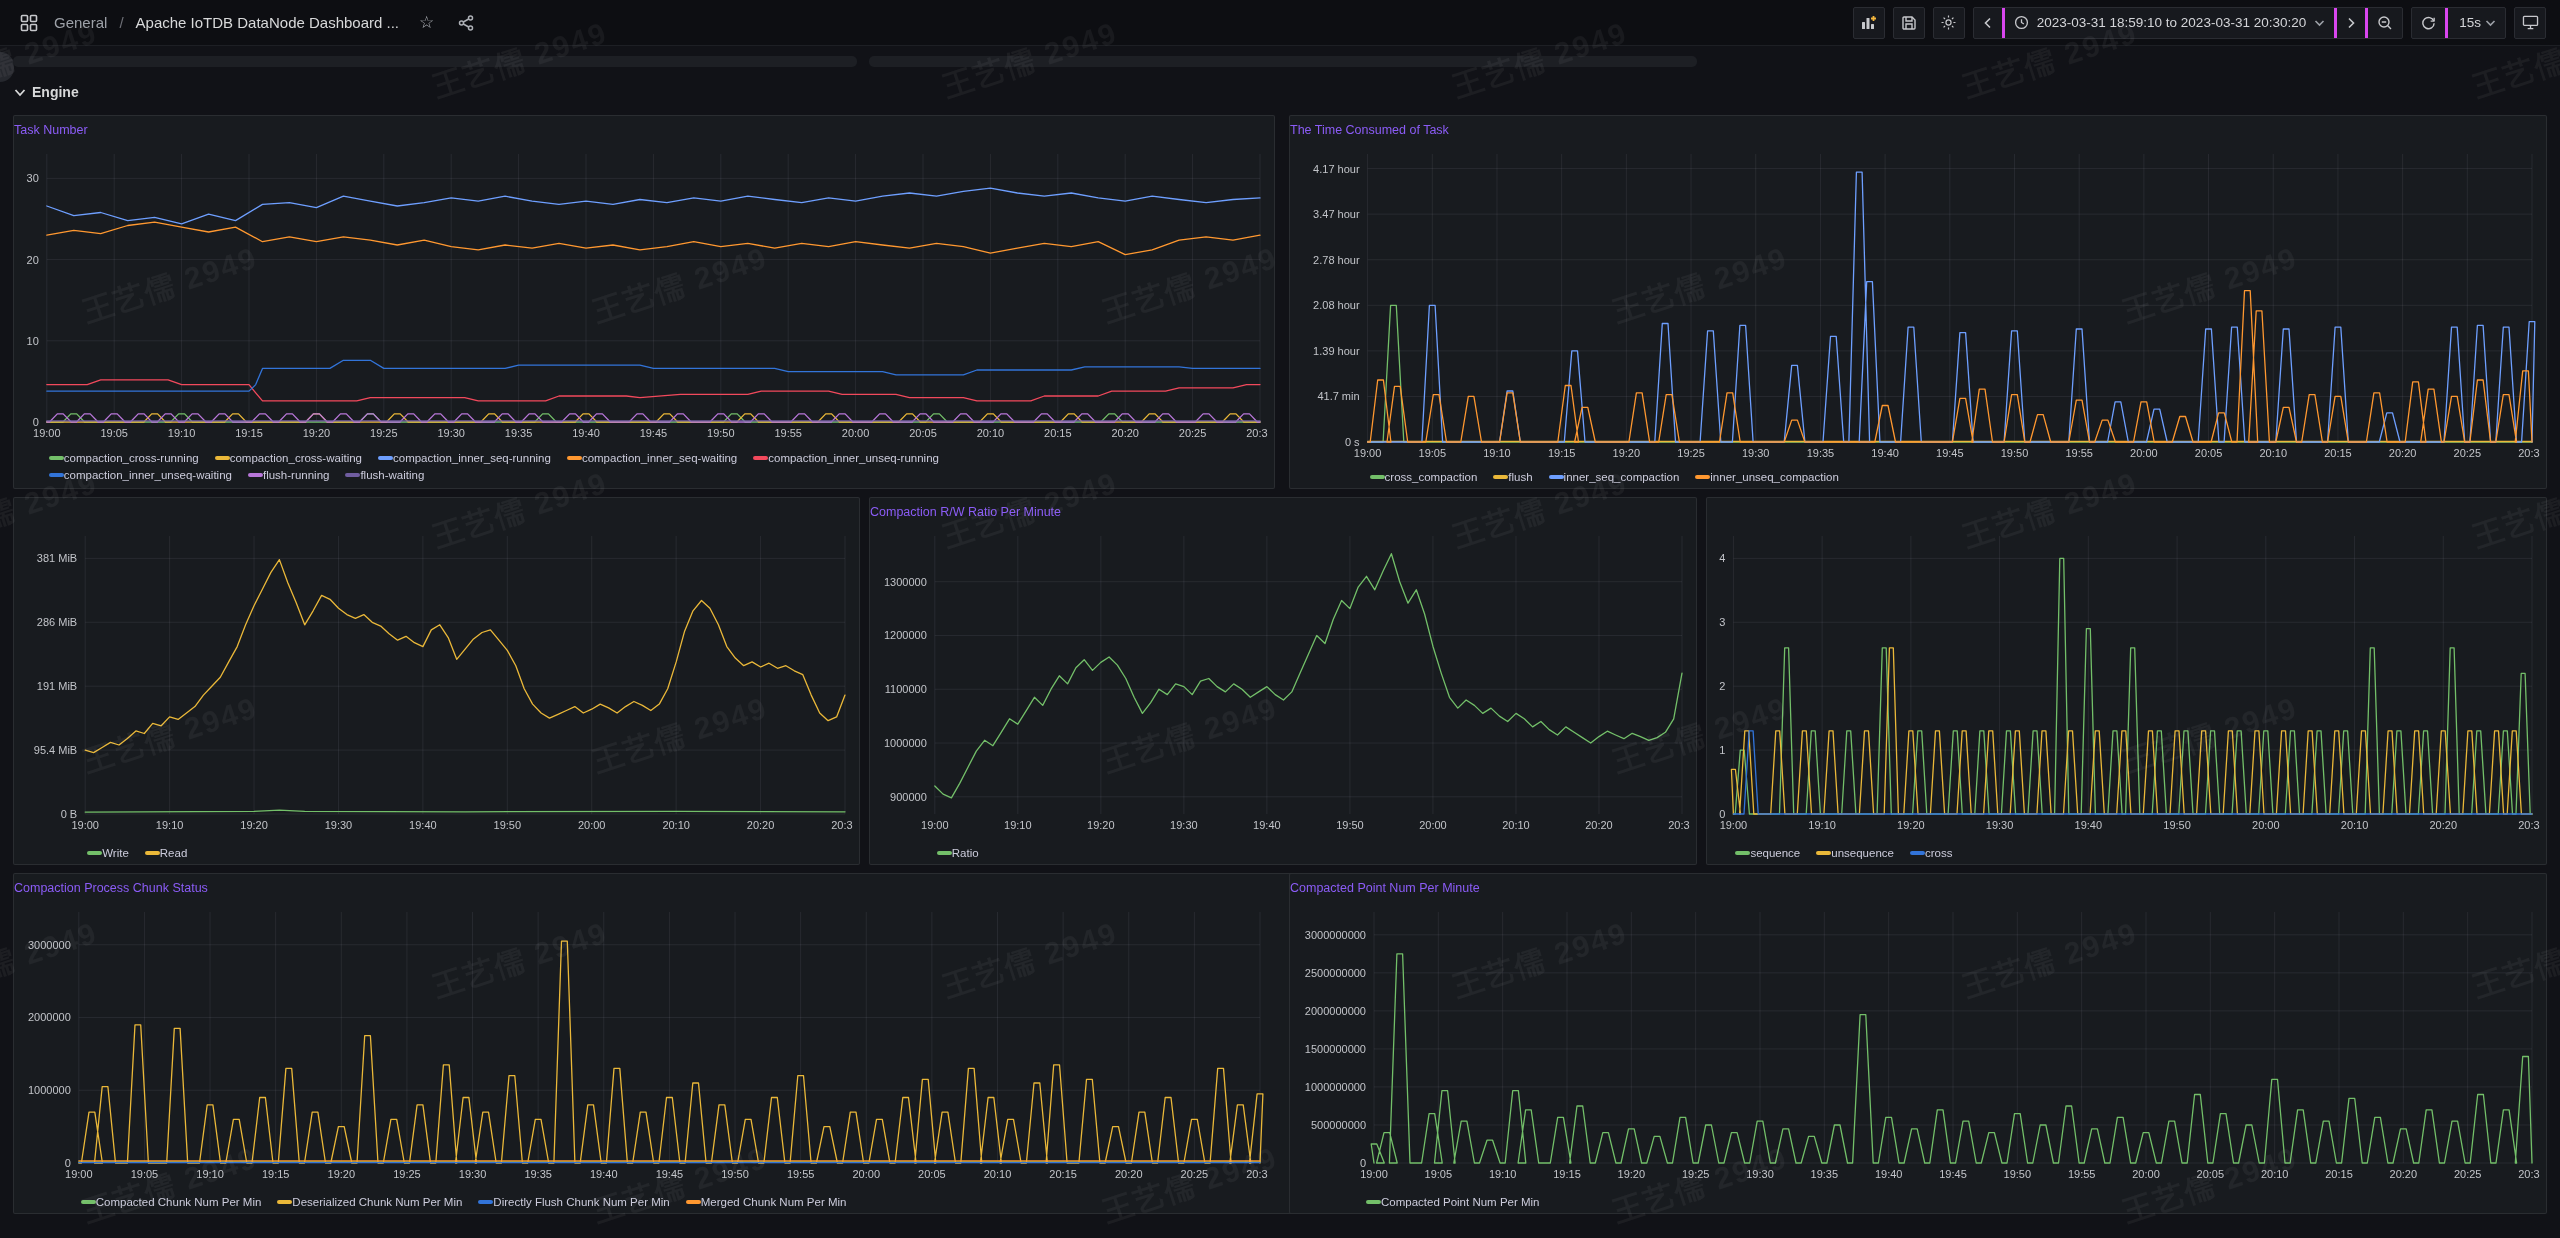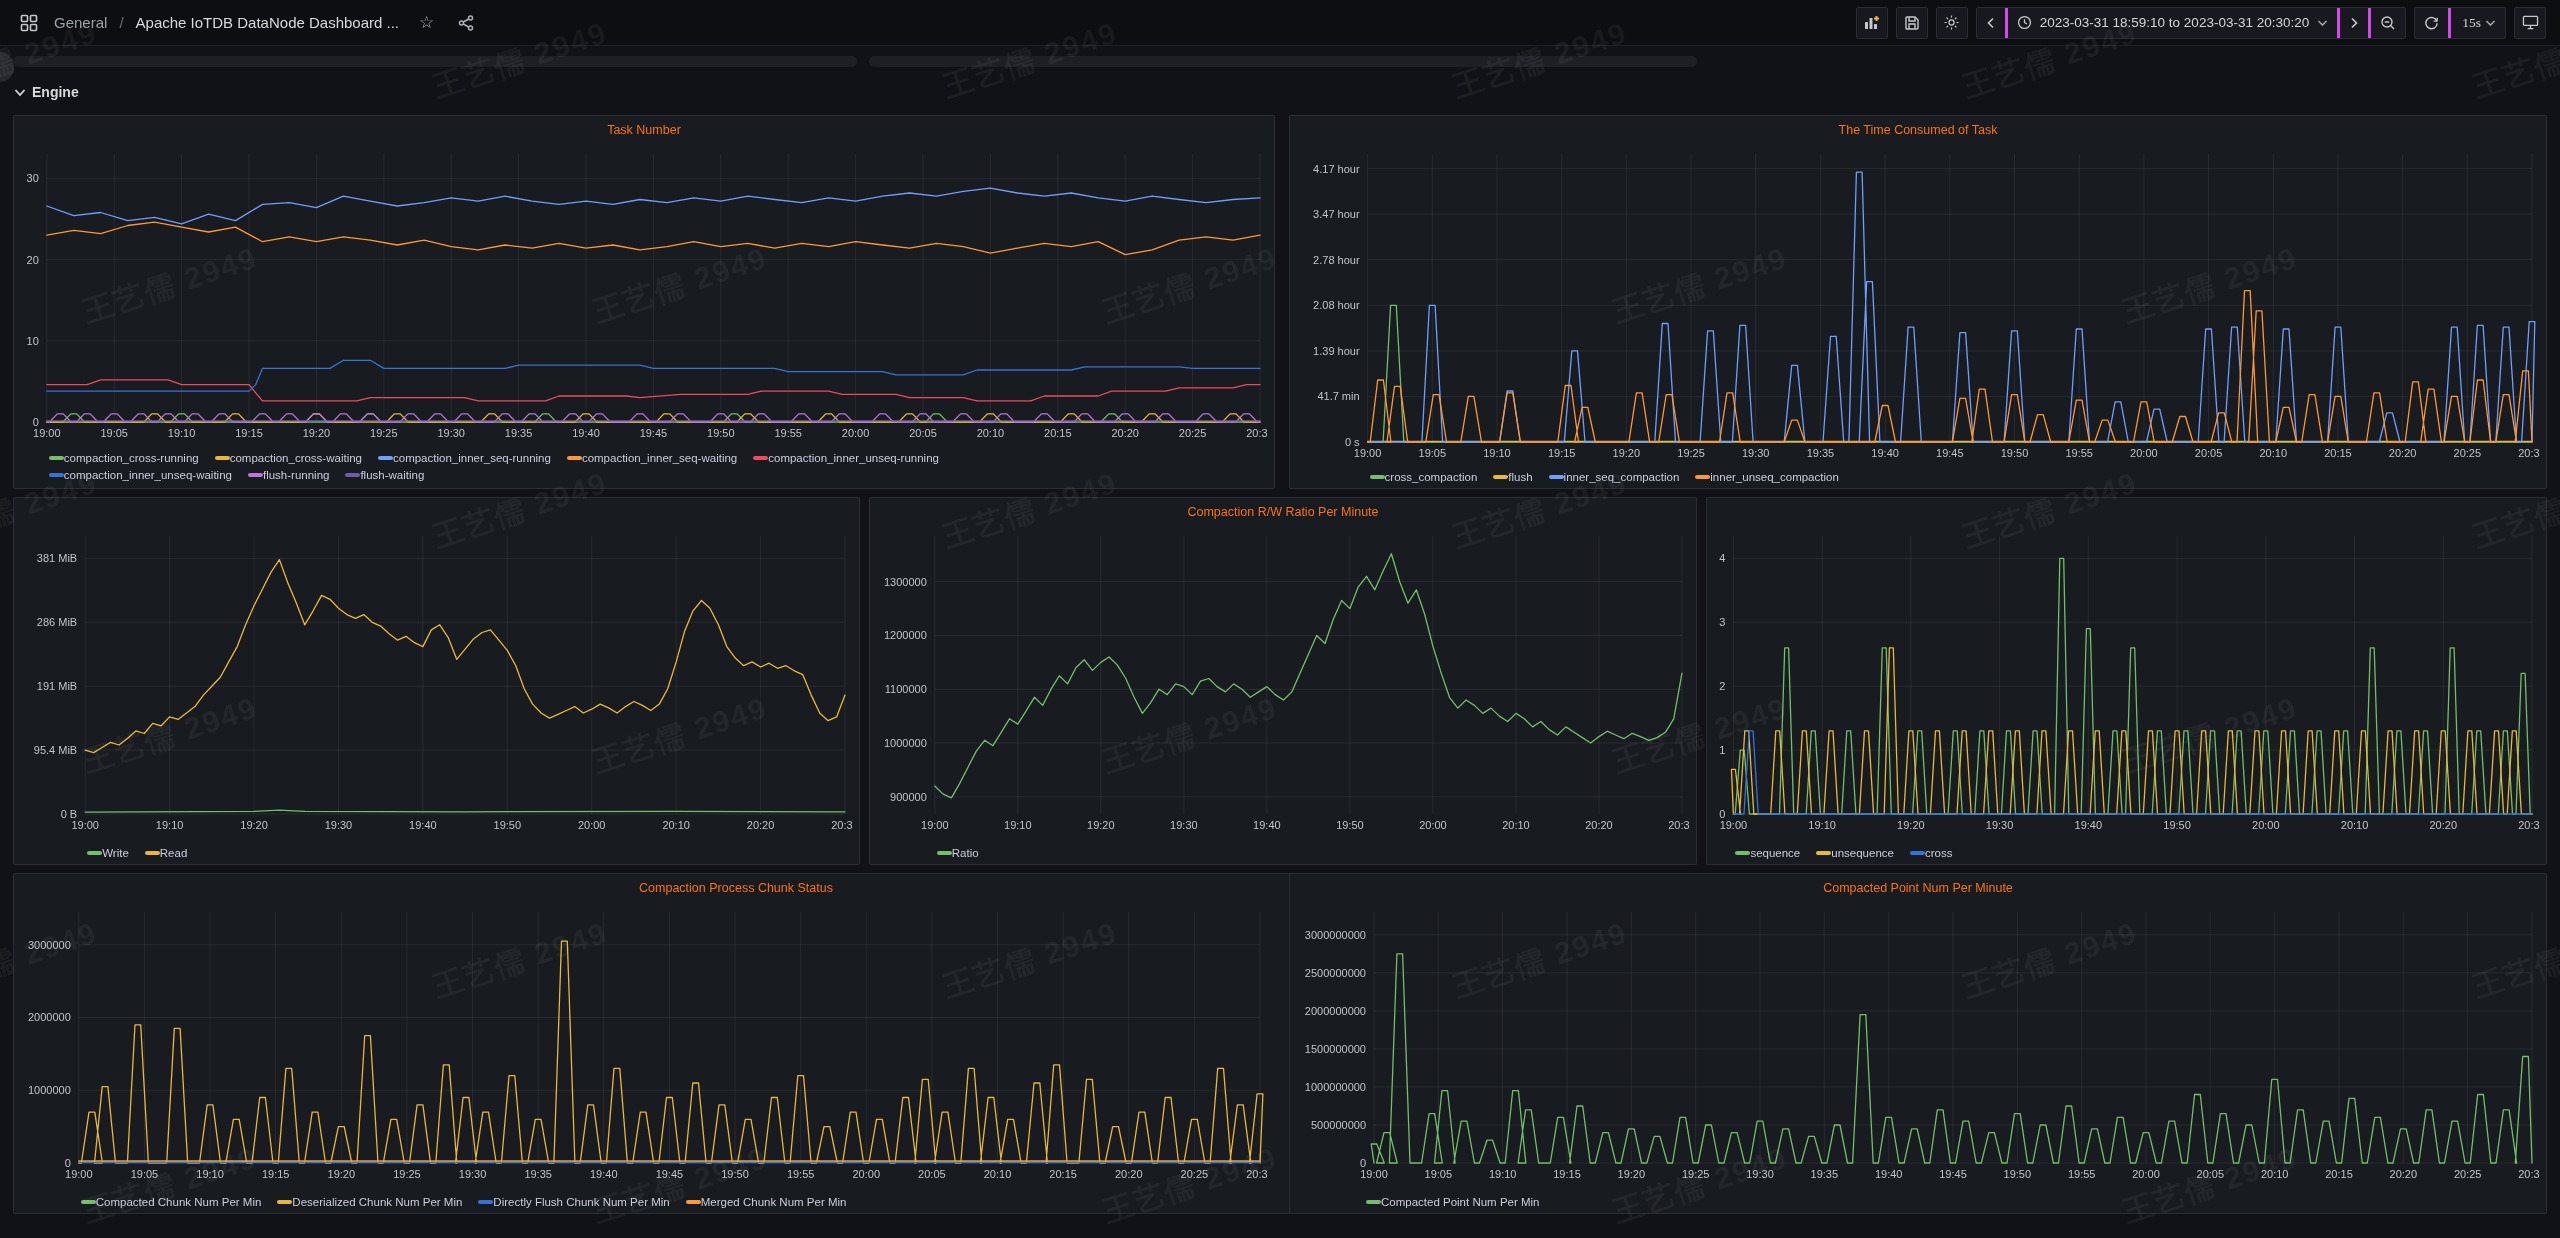--- a/index.html
+++ b/index.html
@@ -21,38 +21,38 @@
   .nav-ic { color:#aeb1b7; margin-left:14px; cursor:pointer; display:flex; align-items:center; }
   .nav-right { margin-left:auto; display:flex; align-items:center; gap:8px; }
   .sqbtn { height:32px; min-width:32px; display:flex; align-items:center; justify-content:center;
            background:#17191e; border:1px solid #2a2c32; border-radius:2px; color:#c7c8cc; cursor:pointer; }
   .btn-group { display:flex; align-items:stretch; height:32px; border:1px solid #2a2c32;
                border-radius:2px; overflow:hidden; background:#17191e; }
   .grp-seg { display:flex; align-items:center; padding:0 9px; color:#c7c8cc; cursor:pointer;
              border-right:3px solid #d946ef; }
   .grp-seg:last-child { border-right:none; }
   .time-text { font-size:13.5px; color:#d3d4d8; font-weight:500; white-space:nowrap; padding:0 8px; }
-  .refresh-text { font-size:13.5px; color:#d3d4d8; font-weight:500; padding:0 4px 0 2px;font-family:Liberation Serif, serif; }
+  .refresh-text { font-size:13.5px; color:#d3d4d8; font-weight:500; padding:0 4px 0 2px; }
   .chev { color:#9da1a8; }
 
   
   .skel { position:absolute; height:11px; background:#1d1f24; border-radius:5px; }
   .left-pill { position:absolute; left:-14px; top:52px; width:28px; height:30px;
                border-radius:15px; background:#26282e; }
 
   
   .section-row { position:absolute; left:14px; top:84px; display:flex; align-items:center;
                  gap:6px; color:#d8d9da; cursor:pointer; }
   .section-label { font-size:14px; font-weight:700; }
 
   
   .panel { position:absolute; background:#181b1f; border:1px solid rgba(204,204,220,0.10);
            border-radius:2px; overflow:hidden; }
-  .panel-title { height:28px; line-height:28px; text-align:center; font-size:12.5px;
-                 font-weight:500; color:#f97316; cursor:pointer; white-space:nowrap; }
+  .panel-title { height:28px; line-height:28px; font-size:12.5px;
+                 font-weight:500; color:#8b5cf6; cursor:pointer; white-space:nowrap; }
   .chart { position:absolute; left:6px; right:6px; top:28px; }
   .chart svg { display:block; }
   .chart text { font-family:"Liberation Sans", sans-serif; font-size:11px; fill:#c2c4c9; }
   .legend { position:absolute; bottom:5px; display:flex; flex-wrap:wrap; column-gap:16px;
             row-gap:5px; align-items:center; max-width:95%; }
   .legend-item { display:inline-flex; align-items:center; cursor:pointer; }
   .legend-swatch { width:15px; height:4px; border-radius:2px; }
   .legend-label { font-size:11.5px; color:#ccccdc; white-space:nowrap; }
 
   

